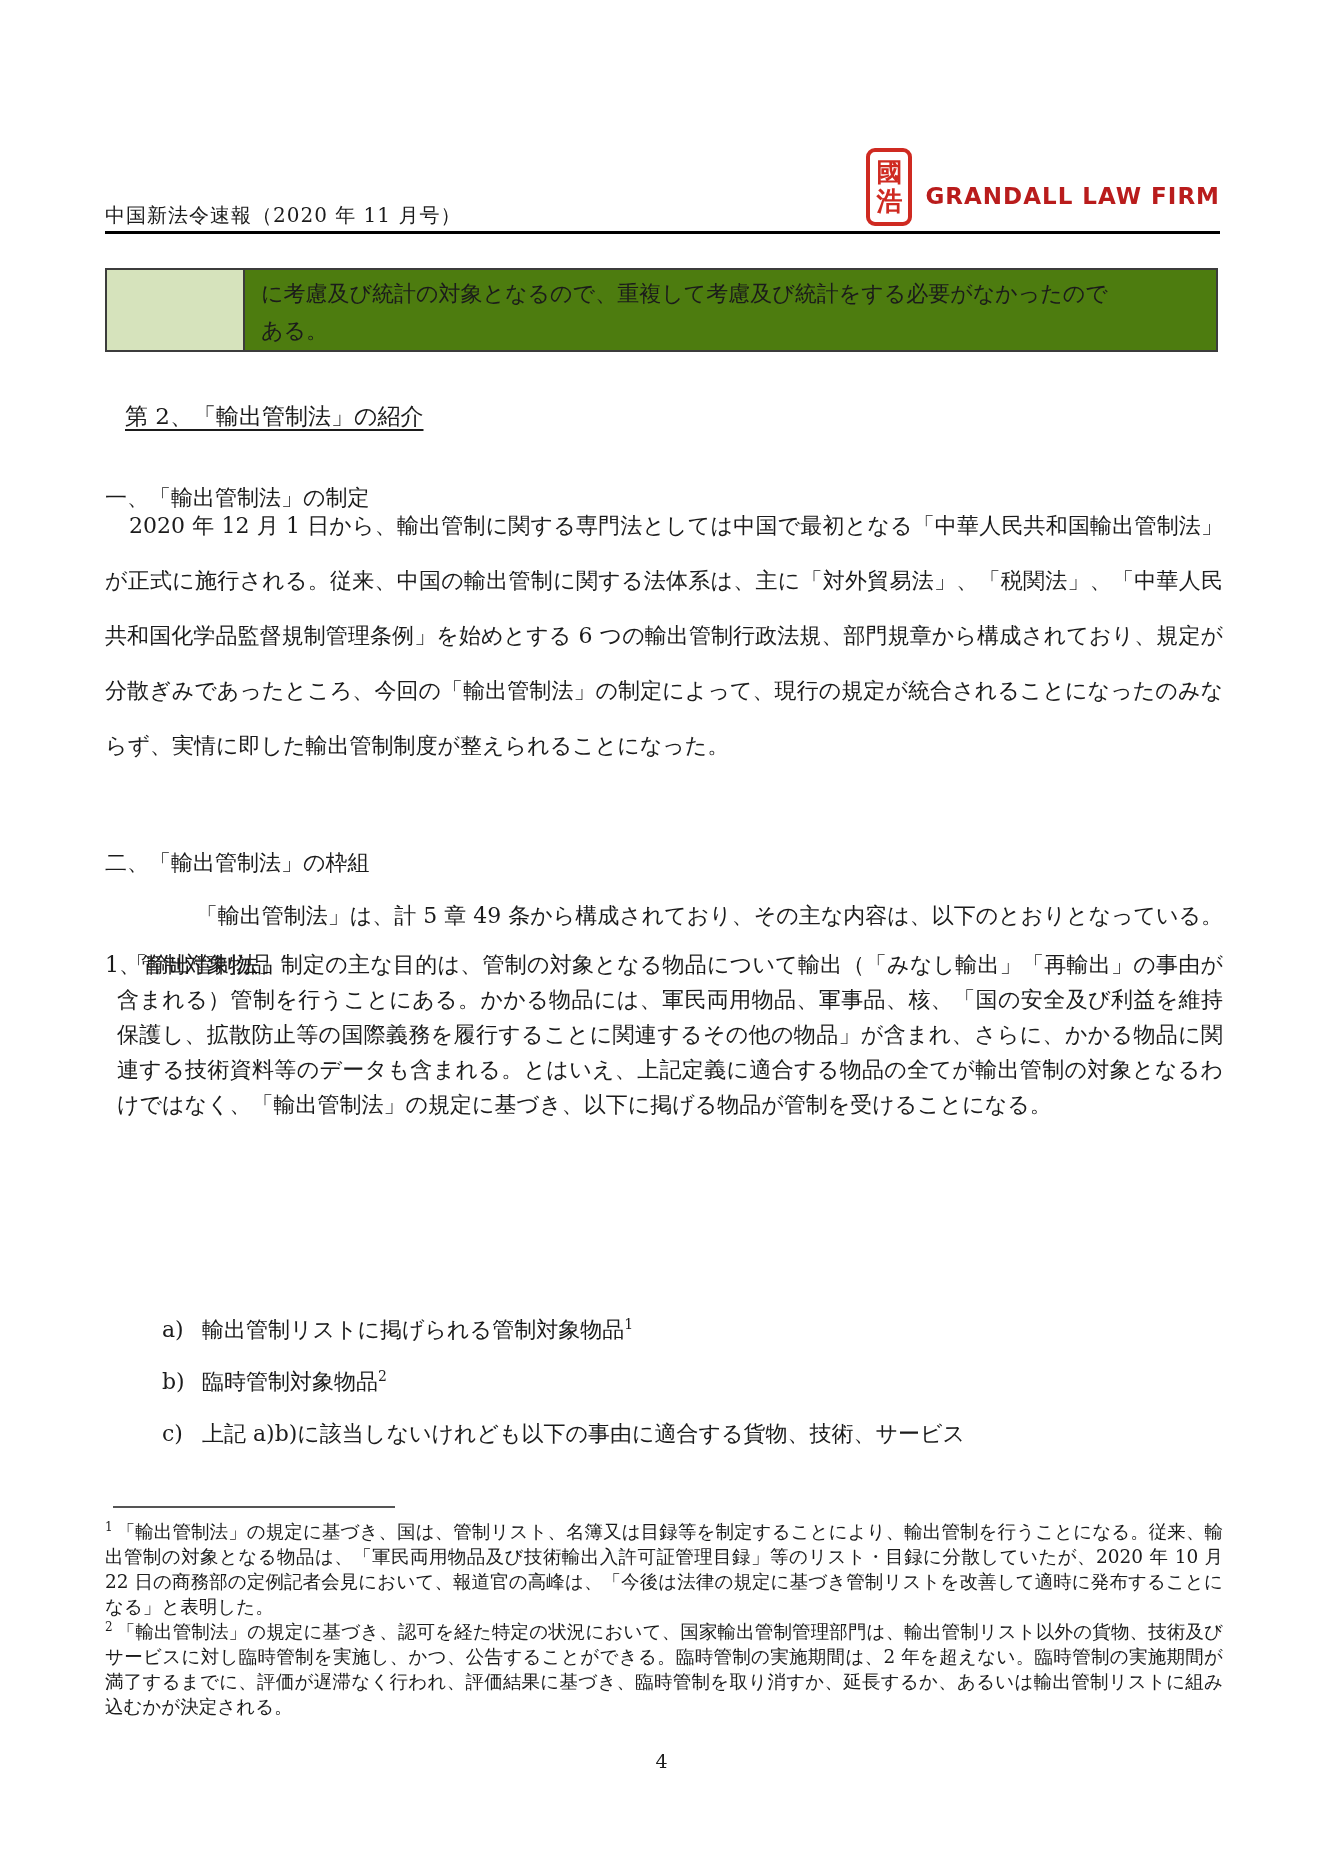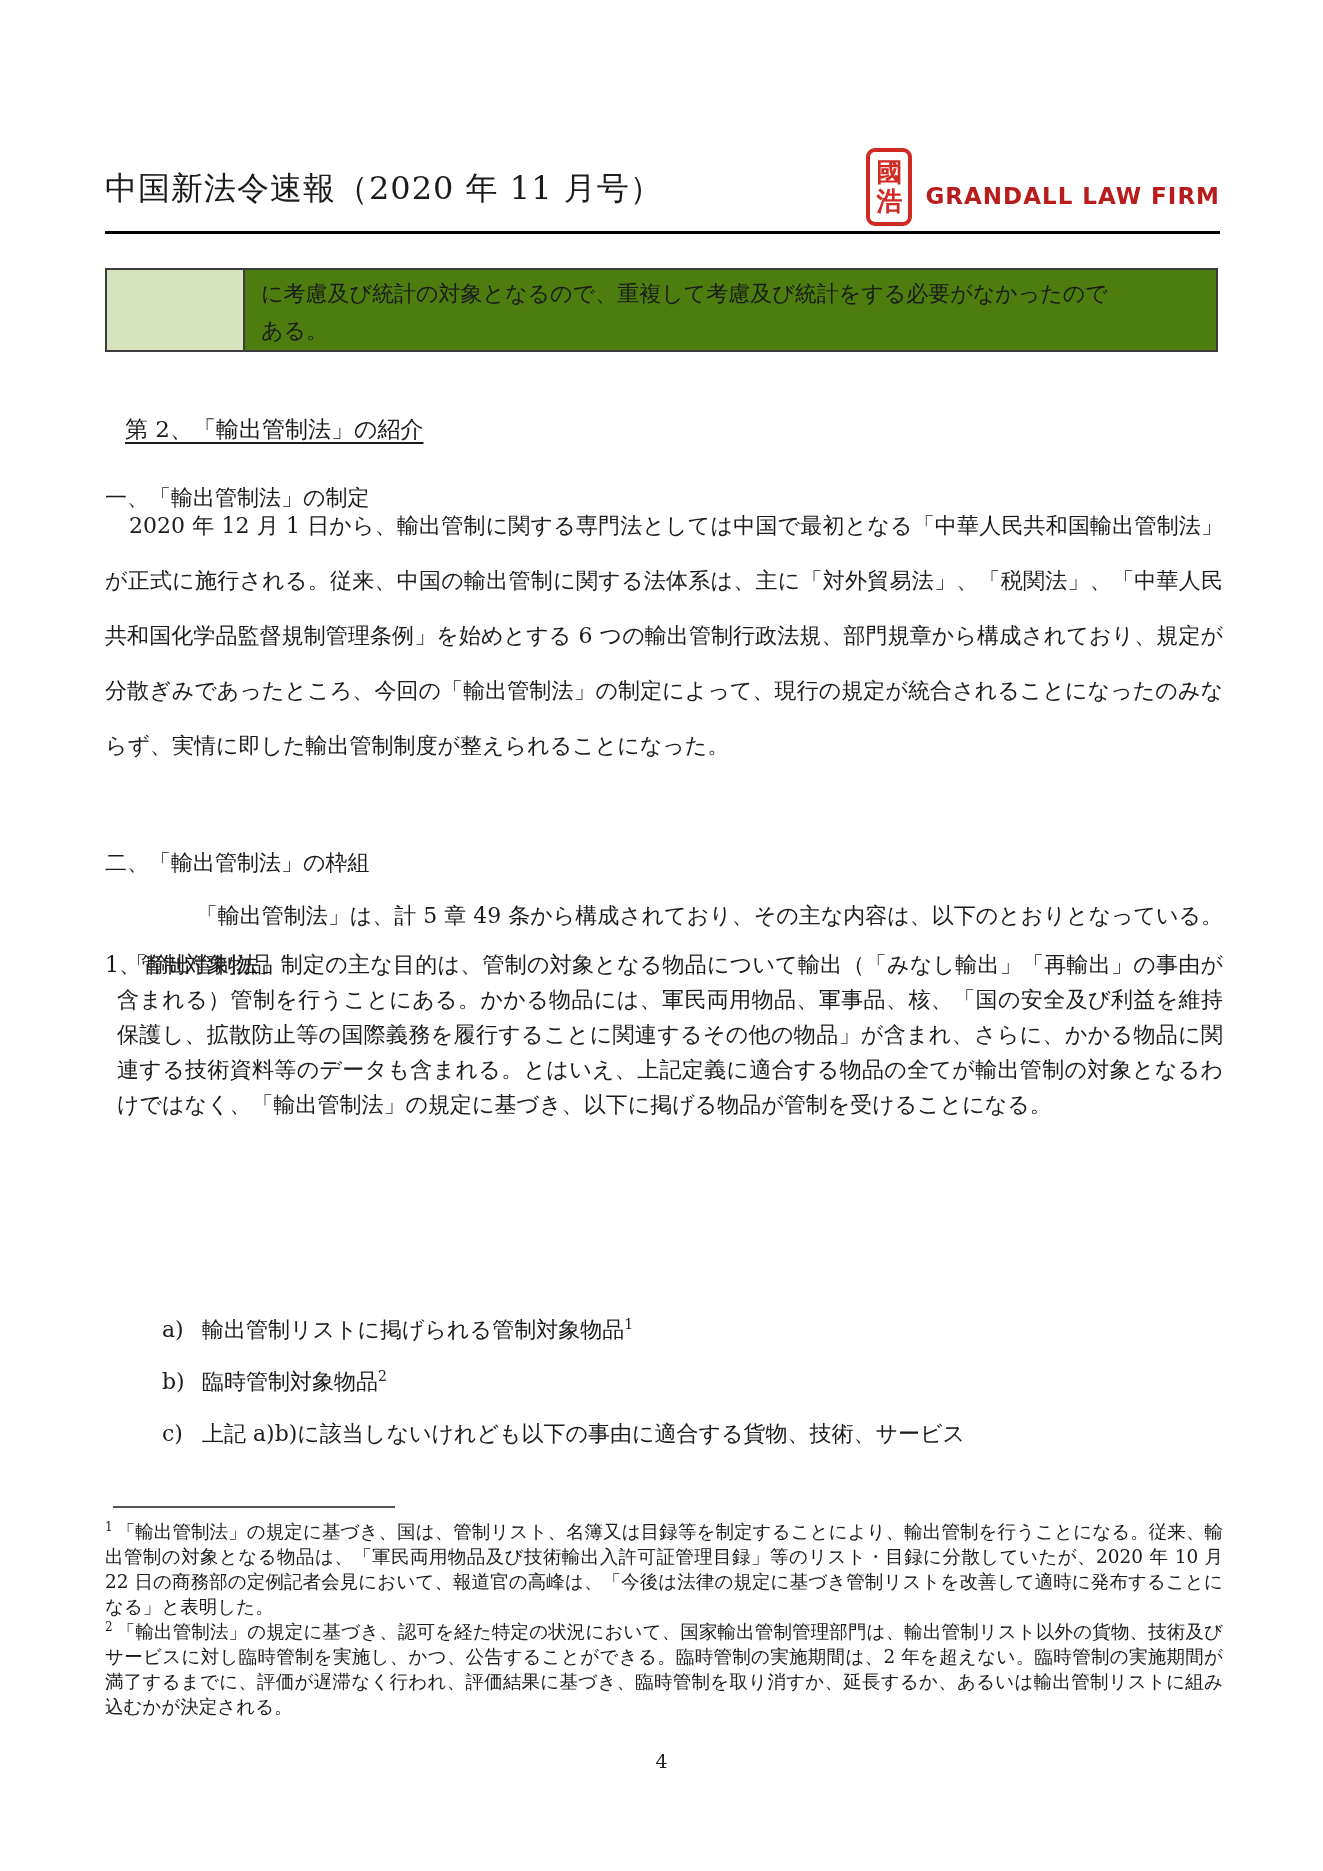--- a/index.html
+++ b/index.html
@@ -7,21 +7,21 @@
     position:relative;width:1323px;height:1871px;background:#ffffff;
     margin:0 auto;overflow:hidden;color:#1b1b1b;
     font-family:"DejaVu Serif","Liberation Serif",serif;
   }
   
   .header{
     position:absolute;left:105px;right:103px;top:118px;height:116px;
     border-bottom:3px solid #000;box-sizing:border-box;
     display:flex;justify-content:space-between;align-items:flex-end;
   }
-  .header-title{font-size:32px;letter-spacing:1px;padding-bottom:20px;}
+  .header-title{font-size:20px;letter-spacing:1px;padding-bottom:2px;}
   .logo{display:flex;align-items:center;gap:13px;padding-bottom:5px;}
   .seal{
     width:38px;height:70px;border:4px solid #cf2a21;border-radius:9px;
     display:flex;flex-direction:column;align-items:center;justify-content:center;
     font-family:"DejaVu Sans","Liberation Sans",sans-serif;
     font-weight:700;font-size:26px;line-height:1.12;color:#cf2a21;
   }
   .logo-names{display:flex;flex-direction:column;align-items:flex-start;}
   .logo-cn{
     font-family:"DejaVu Sans","Liberation Sans",sans-serif;
@@ -38,21 +38,21 @@
   }
   .carry-green{width:136px;flex:none;background:#d6e3bc;border-right:2px solid #3c3c3c;}
   .carry-text{
     flex:1;padding:5px 14px 0 16px;font-size:22px;line-height:37px;
     white-space:pre-line;text-align:justify;
   }
   
   .abs{position:absolute;left:105px;right:100px;}
   .sec-heading{
     left:125px;top:401px;font-size:23px;right:auto;
-    text-decoration:underline;text-underline-offset:5px;margin-top:13px;
+    text-decoration:underline;text-underline-offset:5px;
   }
   .sub-heading{font-size:22px;}
   .sub1{top:483px;}
   .sub2{top:848px;}
   .item1{top:950px;}
   .para{font-size:22px;text-align:justify;}
   .para1{top:498px;line-height:55px;text-indent:24px;}
   .para2{top:896px;line-height:40px;text-indent:8px;text-align:right;}
   .para3{left:117px;top:947px;line-height:35px;text-indent:8px;}
   

